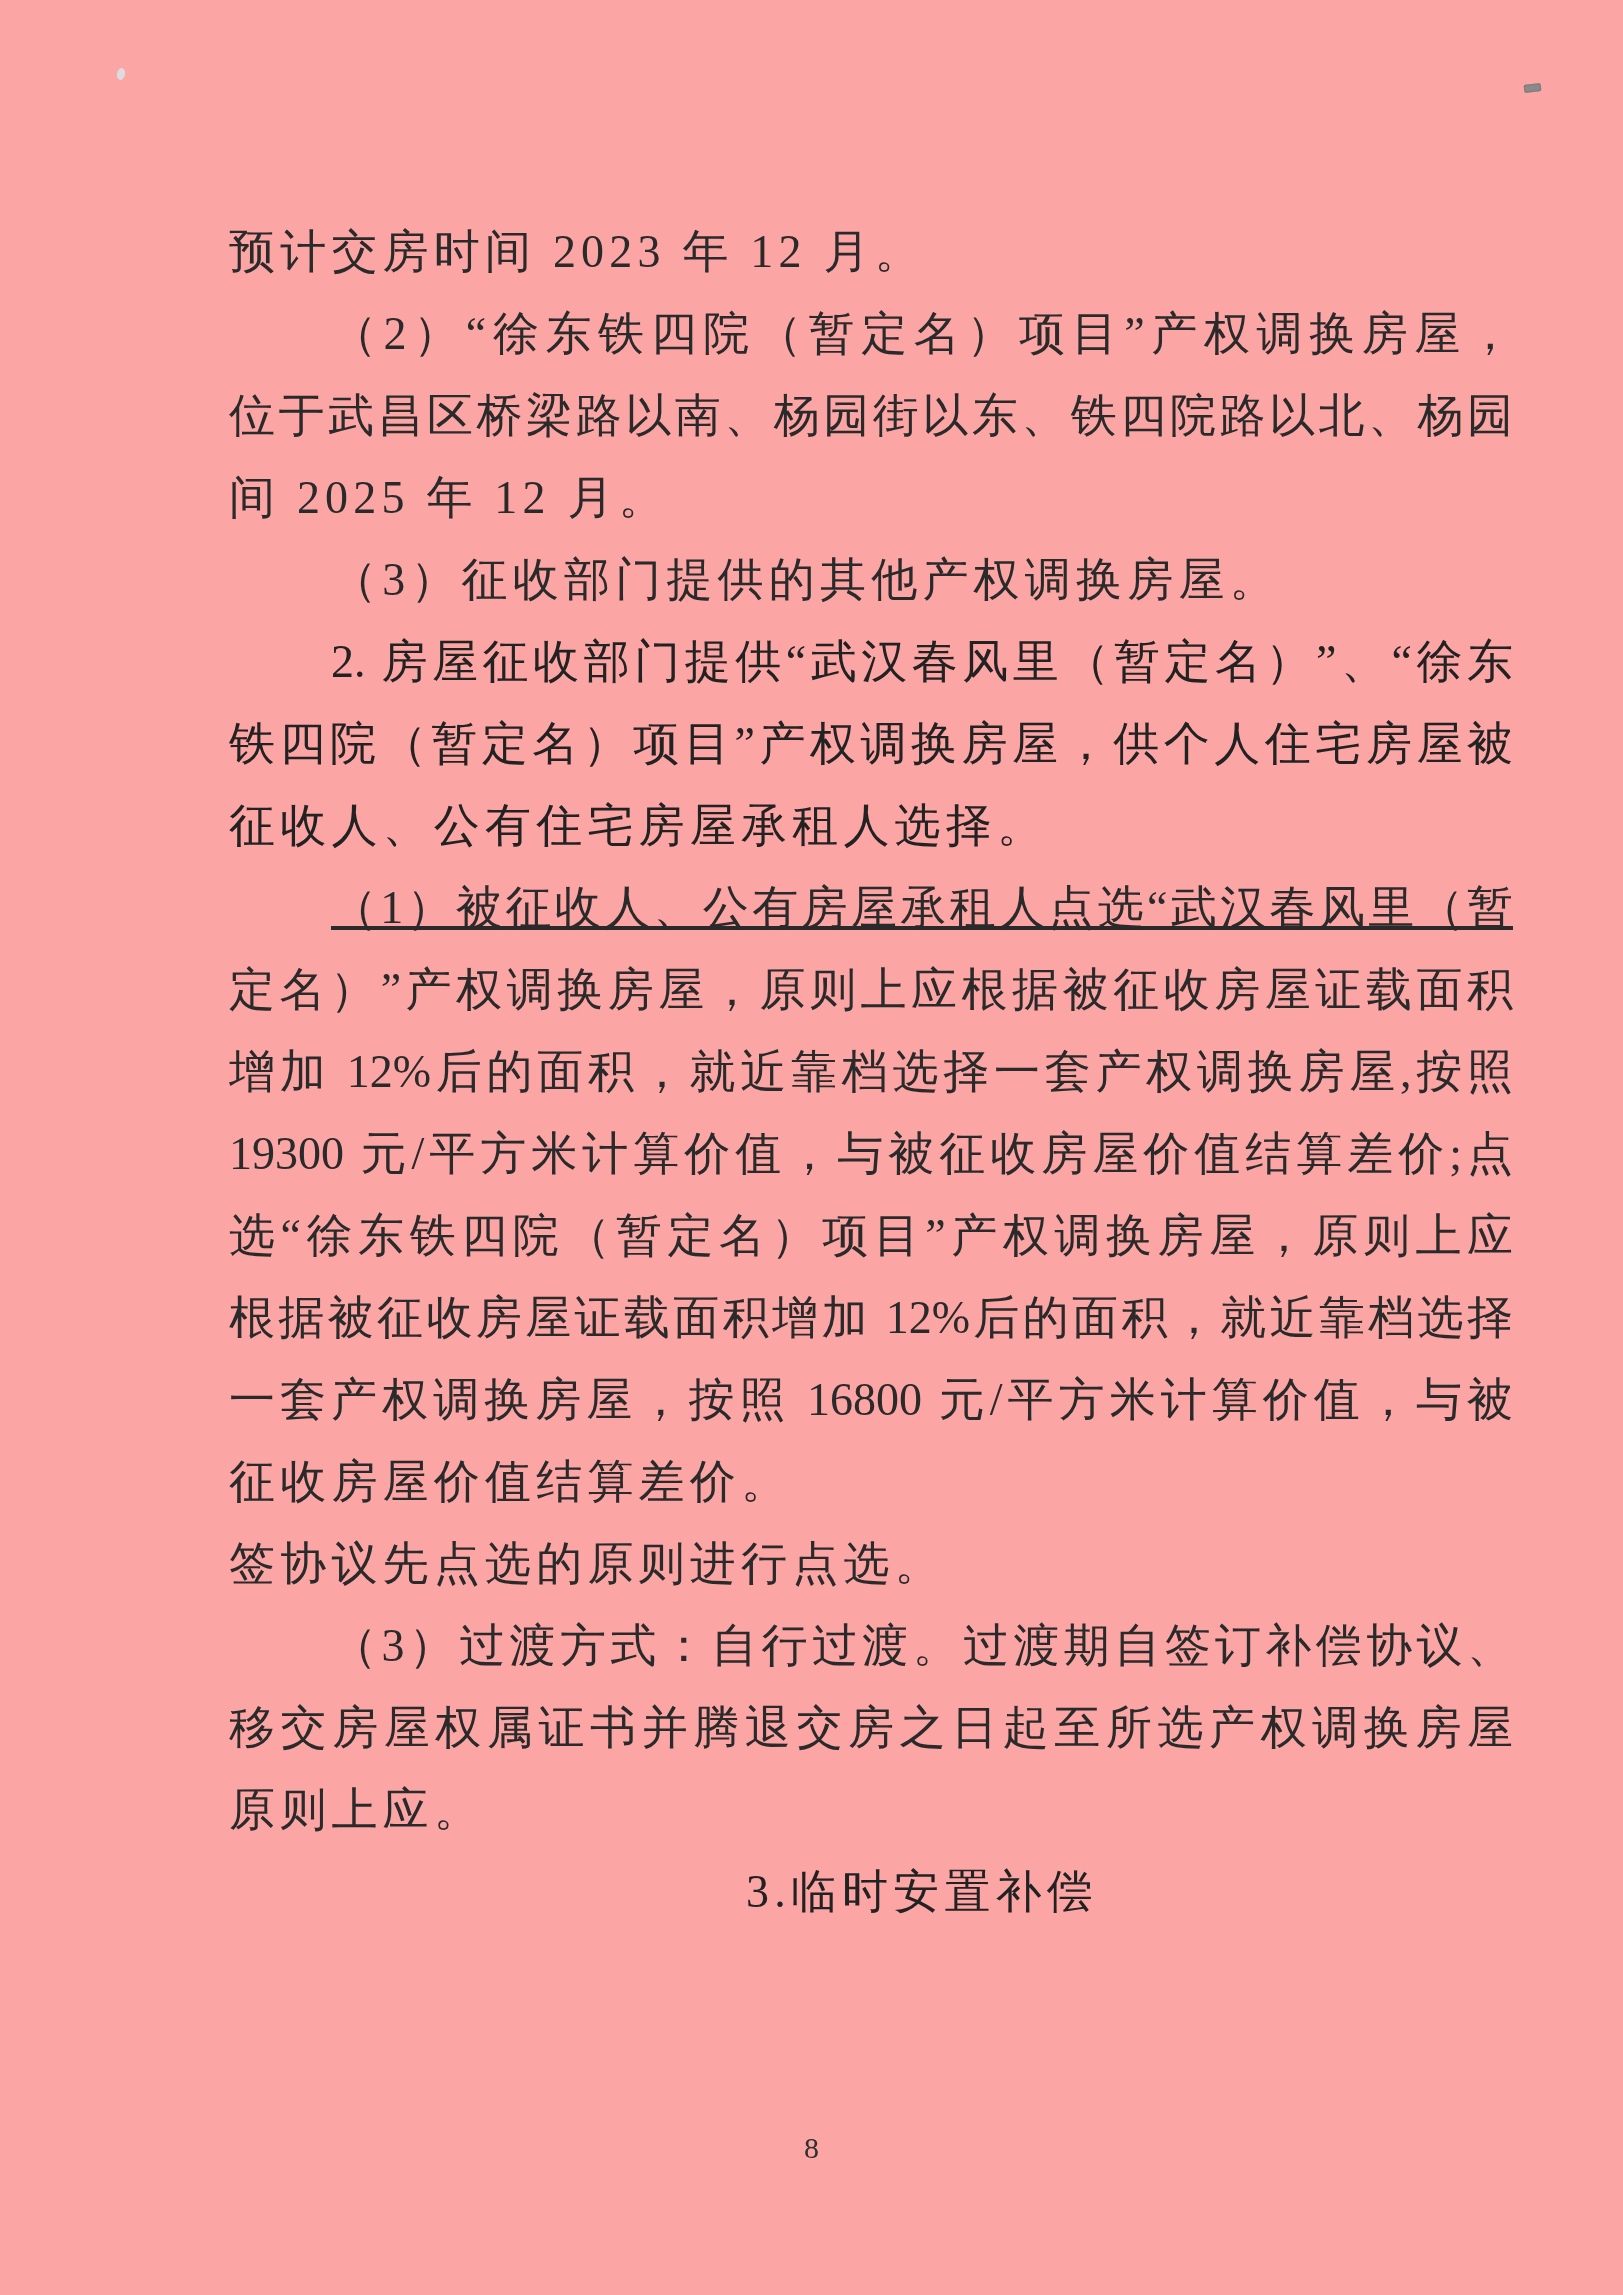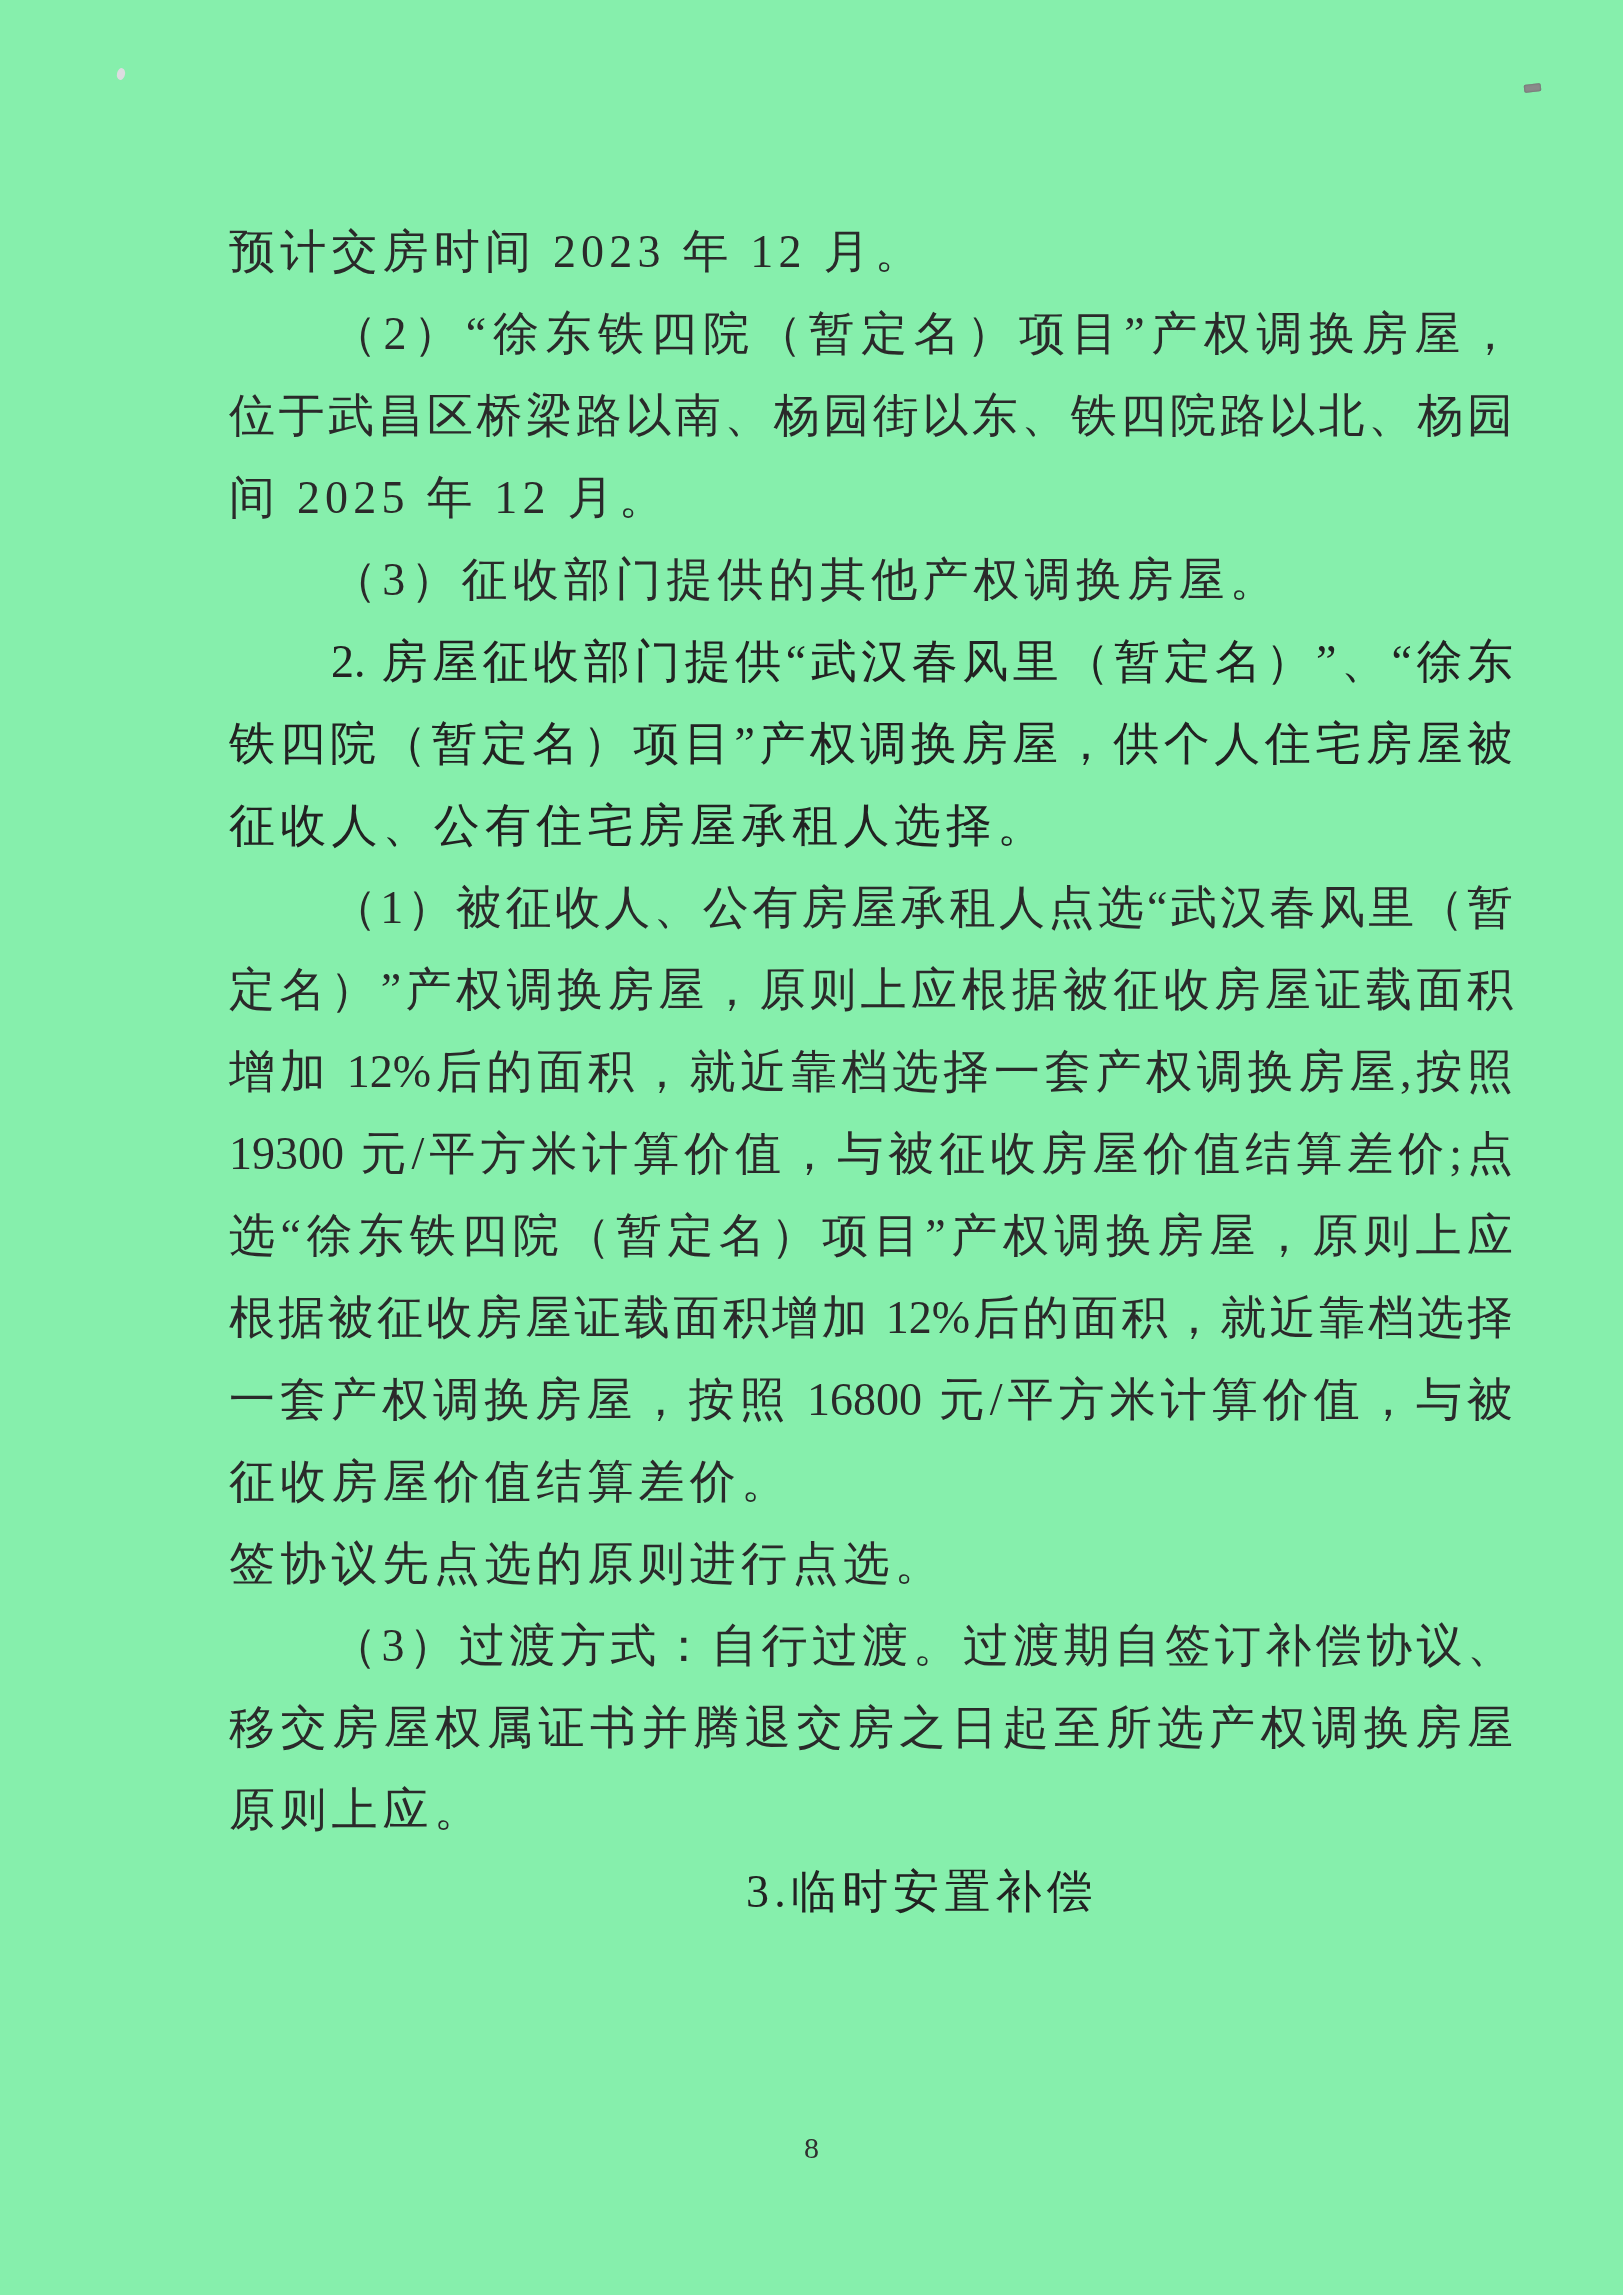--- a/index.html
+++ b/index.html
@@ -10,21 +10,21 @@
     width: 1623px;
     height: 2295px;
     background: #ffffff;
     position: relative;
     overflow: hidden;
     font-family: "Liberation Serif", "DejaVu Serif", serif;
   }
   .sheet {
     position: absolute;
     inset: 0;
-    background: #86efac;
+    background: #fca5a5;
   }
   
   .text-block {
     position: absolute;
     left: 229px;
     top: 211px;
     width: 1284px;
   }
   .line {
     height: 82px;
@@ -90,21 +90,21 @@
 
   <main class="text-block" id="text-block">
       <div class="line">预计交房时间 2023 年 12 月。</div>
       <div class="line justify" style="text-indent: 102px;">（2）“徐东铁四院（暂定名）项目”产权调换房屋，</div>
       <div class="line justify">位于武昌区桥梁路以南、杨园街以东、铁四院路以北、杨园</div>
       <div class="line">间 2025 年 12 月。</div>
       <div class="line" style="text-indent: 102px;">（3）征收部门提供的其他产权调换房屋。</div>
       <div class="line justify bold" style="text-indent: 102px;">2. 房屋征收部门提供“武汉春风里（暂定名）”、“徐东</div>
       <div class="line justify bold">铁四院（暂定名）项目”产权调换房屋，供个人住宅房屋被</div>
       <div class="line bold">征收人、公有住宅房屋承租人选择。</div>
-      <div class="line justify" style="text-indent: 102px;">（1）被征收人、公有房屋承租人点选“武汉春风里（暂</div>
+      <div class="line justify" style="text-indent: 102px; text-decoration: underline;">（1）被征收人、公有房屋承租人点选“武汉春风里（暂</div>
       <div class="line justify">定名）”产权调换房屋，原则上应根据被征收房屋证载面积</div>
       <div class="line justify">增加 12%后的面积，就近靠档选择一套产权调换房屋,按照</div>
       <div class="line justify">19300 元/平方米计算价值，与被征收房屋价值结算差价;点</div>
       <div class="line justify">选“徐东铁四院（暂定名）项目”产权调换房屋，原则上应</div>
       <div class="line justify">根据被征收房屋证载面积增加 12%后的面积，就近靠档选择</div>
       <div class="line justify">一套产权调换房屋，按照 16800 元/平方米计算价值，与被</div>
       <div class="line">征收房屋价值结算差价。</div>
       <div class="line">签协议先点选的原则进行点选。</div>
       <div class="line justify" style="text-indent: 102px;">（3）过渡方式：自行过渡。过渡期自签订补偿协议、</div>
       <div class="line justify">移交房屋权属证书并腾退交房之日起至所选产权调换房屋</div>

